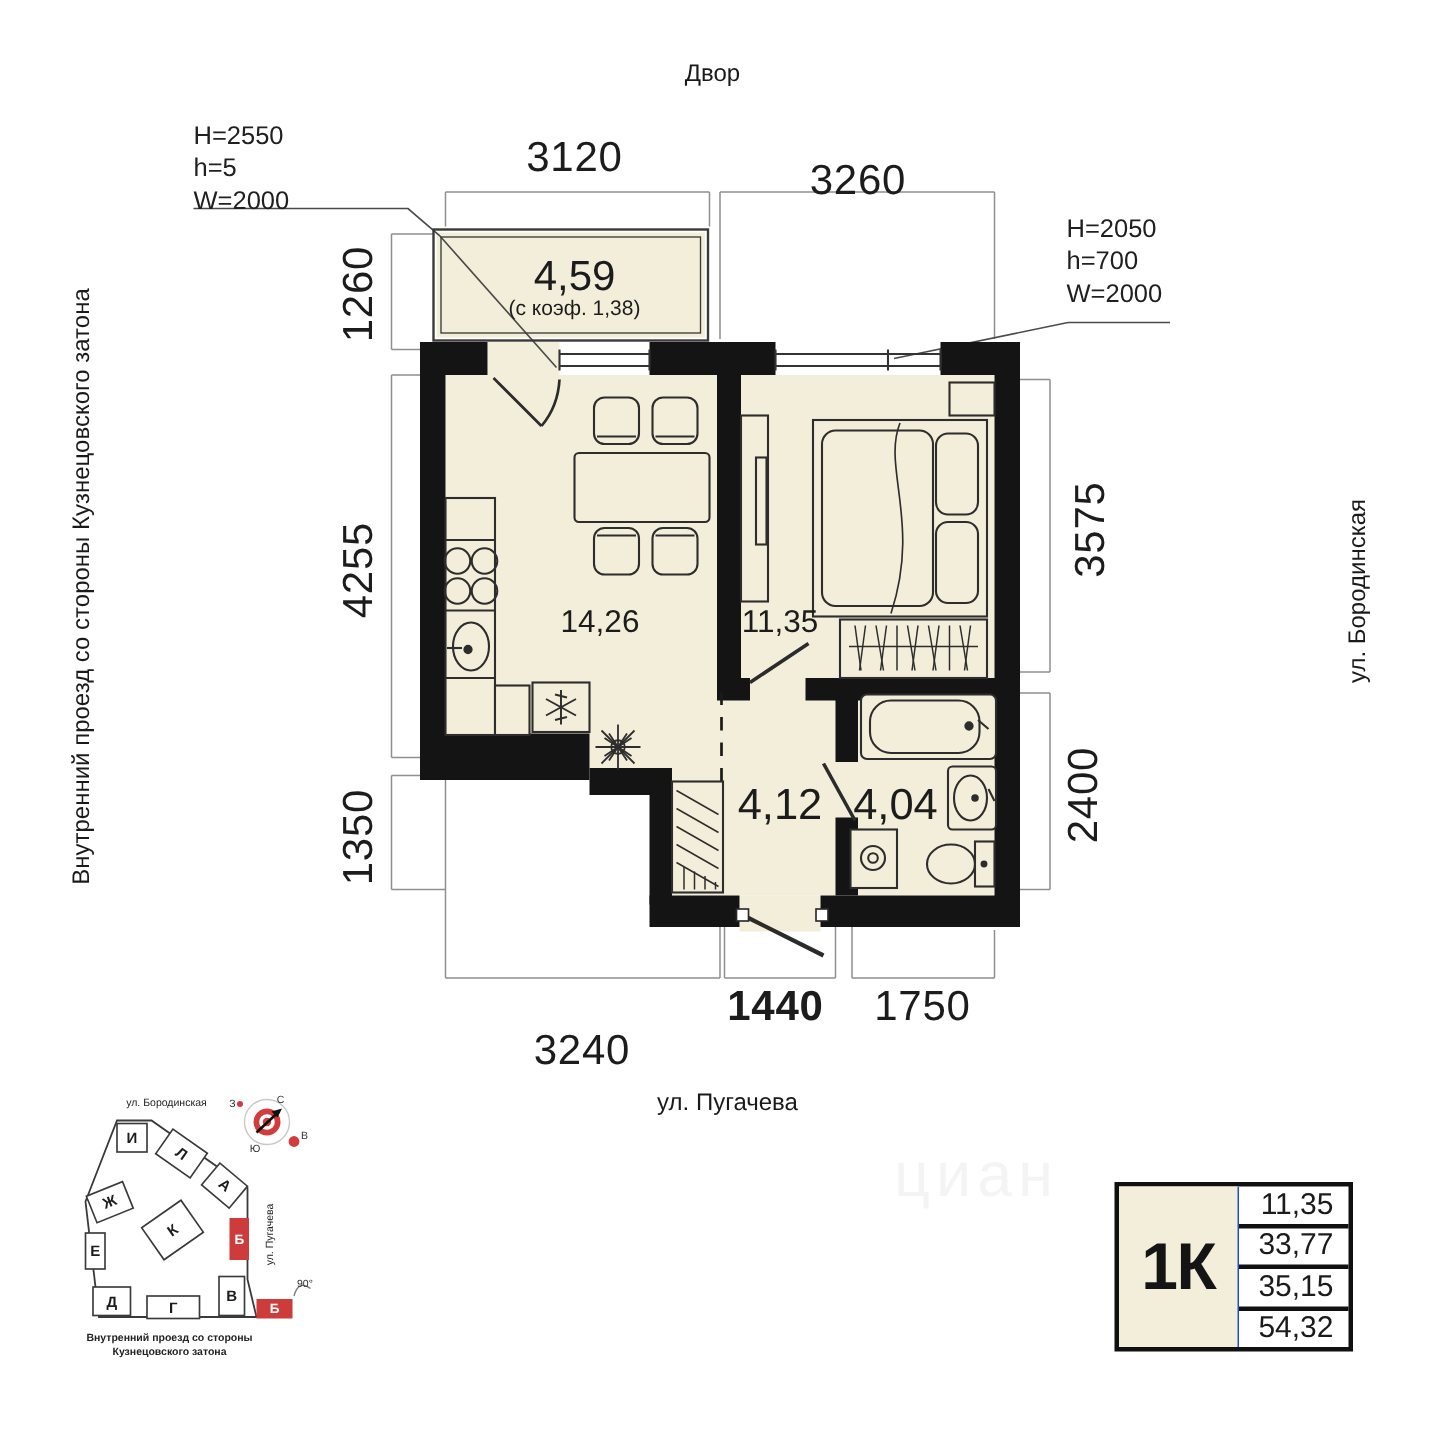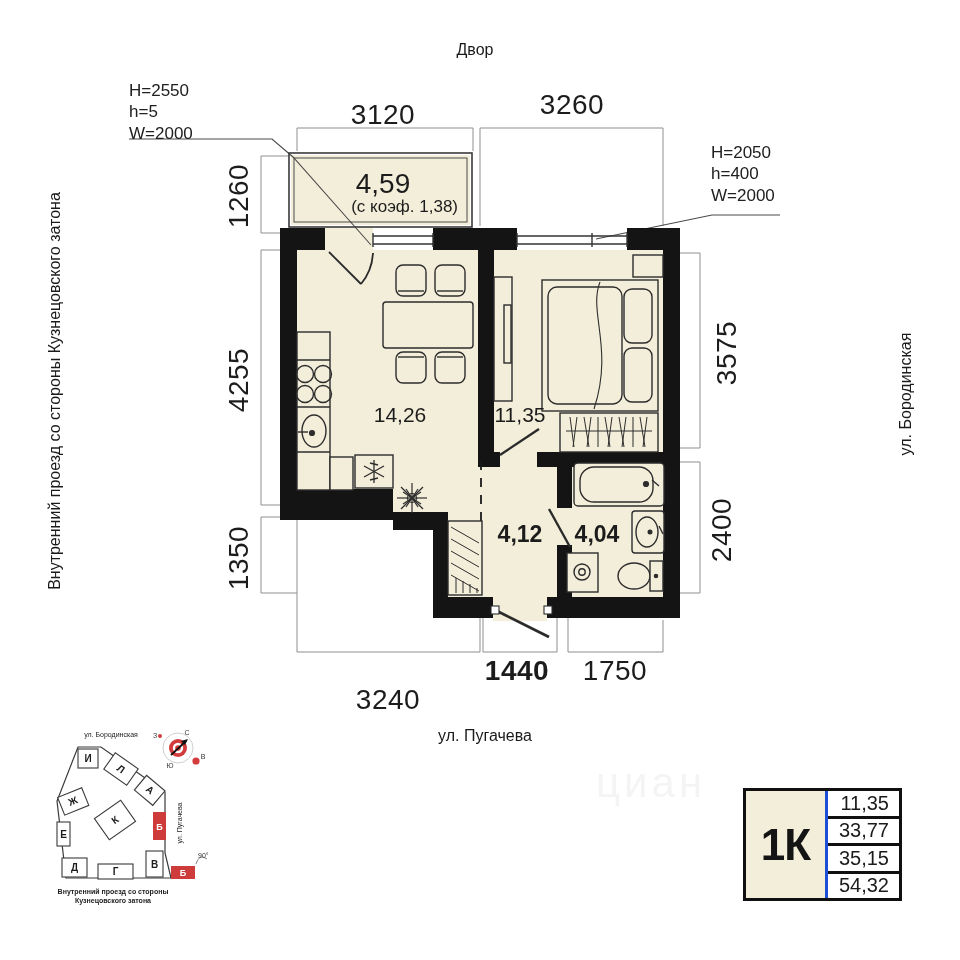--- a/index.html
+++ b/index.html
@@ -3,28 +3,28 @@
 <meta charset="utf-8">
 <style>
   html,body{margin:0;padding:0;background:#fff;}
   .stage{position:relative;width:960px;height:960px;background:#ffffff;overflow:hidden;
          font-family:"Liberation Sans",sans-serif;color:#1b1b1b;}
   .stage svg{position:absolute;left:0;top:0;}
   .abs{position:absolute;}
   .dim{font-size:28px;letter-spacing:.5px;color:#1c1c1c;text-align:center;width:100px;white-space:nowrap;}
   .vrot{transform:rotate(-90deg);}
   .area{font-size:21px;color:#1c1c1c;text-align:center;width:100px;white-space:nowrap;}
-  .area.sm{font-size:23px;width:80px;font-weight:bold;}
-  .note{font-size:17px;color:#1c1c1c;text-align:right;width:150px;white-space:nowrap;}
+  .area.sm{font-size:29px;width:80px;}
+  .note{font-size:14px;color:#1c1c1c;text-align:center;width:150px;white-space:nowrap;}
   .ann{font-size:17px;line-height:1.25;color:#202020;white-space:nowrap;}
   .street{font-size:16px;color:#1a1a1a;text-align:center;white-space:nowrap;}
   .street.v{transform:rotate(-90deg);}
   .card{position:absolute;left:743px;top:788px;width:159px;height:113px;border:3px solid #101010;
         box-sizing:border-box;display:flex;background:#fff;}
-  .card-type{width:79px;background:#f3eeda;border-right:3px solid #1d4ed8;display:flex;
+  .card-type{width:79px;background:#f3eeda;border-right:1px solid #1d4ed8;display:flex;
              align-items:center;justify-content:center;font-size:44px;font-weight:600;
              letter-spacing:-1px;color:#141414;}
   .card-rows{flex:1;display:flex;flex-direction:column;}
   .card-row{flex:1;border-bottom:3px solid #101010;display:flex;align-items:center;
             justify-content:flex-end;padding-right:10px;font-size:20px;color:#1b1b1b;}
   .card-row:last-child{border-bottom:none;}
   .watermark{position:absolute;left:596px;top:759px;font-size:42px;font-weight:400;
              color:rgba(40,40,40,0.05);letter-spacing:4px;}
   
   .bt{font:700 10px "Liberation Sans",sans-serif;fill:#1c1c1c;text-anchor:middle;}
@@ -311,22 +311,22 @@
     <text class="stb" x="113" y="894">Внутренний проезд со стороны</text>
     <text class="stb" x="113" y="903">Кузнецовского затона</text>
   </g>
 </svg>
 
   <div class="abs street" style="left:400px;top:41px;width:150px;">Двор</div>
   <div class="abs street" style="left:410px;top:727px;width:150px;">ул. Пугачева</div>
   <div class="abs street v" style="left:-175px;top:382px;width:460px;">Внутренний проезд со стороны Кузнецовского затона</div>
   <div class="abs street v" style="left:826px;top:385px;width:160px;">ул. Бородинская</div>
 
-  <div class="abs dim" style="left:333px;top:89px;margin-top:10px;">3120</div>
-  <div class="abs dim" style="left:522px;top:89px;">3260</div>
+  <div class="abs dim" style="left:333px;top:89px;">3120</div>
+  <div class="abs dim" style="left:522px;top:104px;">3260</div>
   <div class="abs dim vrot" style="left:189px;top:180px;">1260</div>
   <div class="abs dim vrot" style="left:189px;top:364px;">4255</div>
   <div class="abs dim vrot" style="left:189px;top:542px;">1350</div>
   <div class="abs dim vrot" style="left:677px;top:337px;">3575</div>
   <div class="abs dim vrot" style="left:672px;top:514px;">2400</div>
   <div class="abs dim" style="left:338px;top:684px;">3240</div>
   <div class="abs dim" style="left:467px;top:655px;font-weight:bold;">1440</div>
   <div class="abs dim" style="left:565px;top:655px;">1750</div>
 
   <div class="abs area" style="left:333px;top:168px;font-size:28px;">4,59</div>
@@ -336,21 +336,21 @@
   <div class="abs area sm" style="left:480px;top:521px;">4,12</div>
   <div class="abs area sm" style="left:557px;top:521px;">4,04</div>
 
   <div class="abs ann" style="left:129px;top:80px;">
     <div>H=2550</div>
     <div>h=5</div>
     <div>W=2000</div>
   </div>
   <div class="abs ann" style="left:711px;top:142px;">
     <div>H=2050</div>
-    <div>h=400</div>
+    <div>h=700</div>
     <div>W=2000</div>
   </div>
 
   <div class="watermark">циан</div>
 
   <div class="card">
     <div class="card-type">1К</div>
     <div class="card-rows">
       <div class="card-row">11,35</div>
       <div class="card-row">33,77</div>

